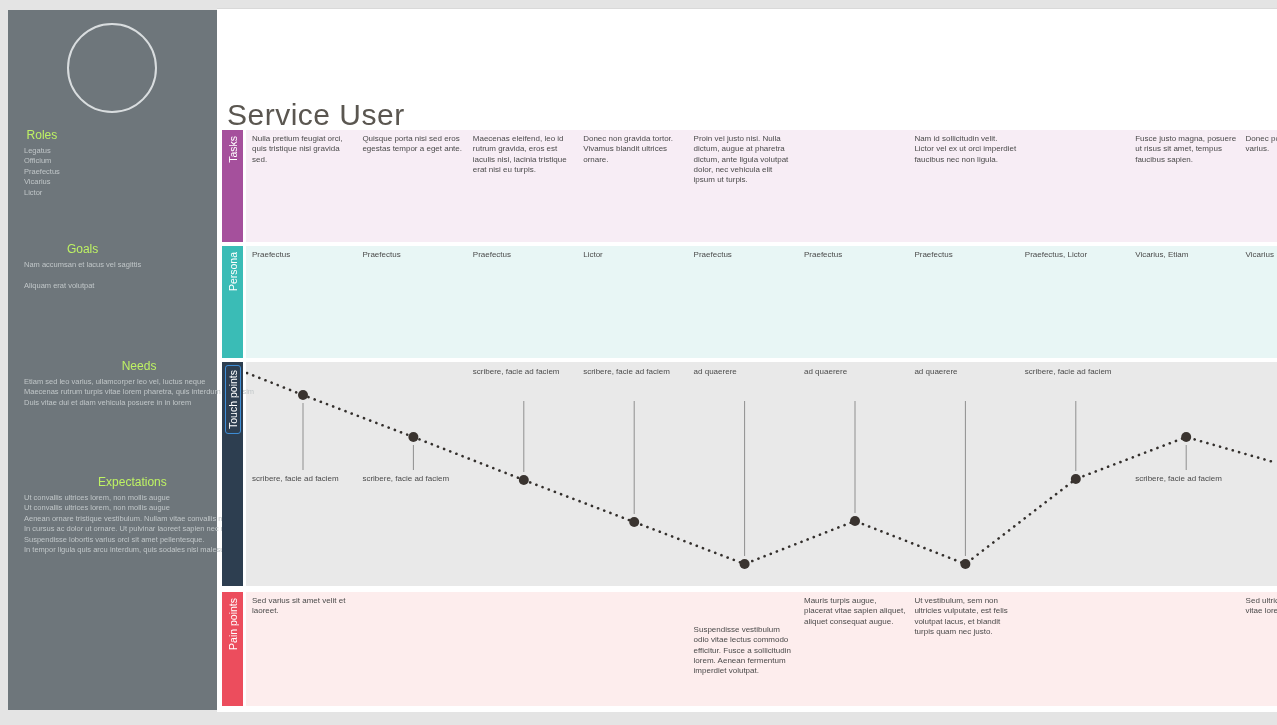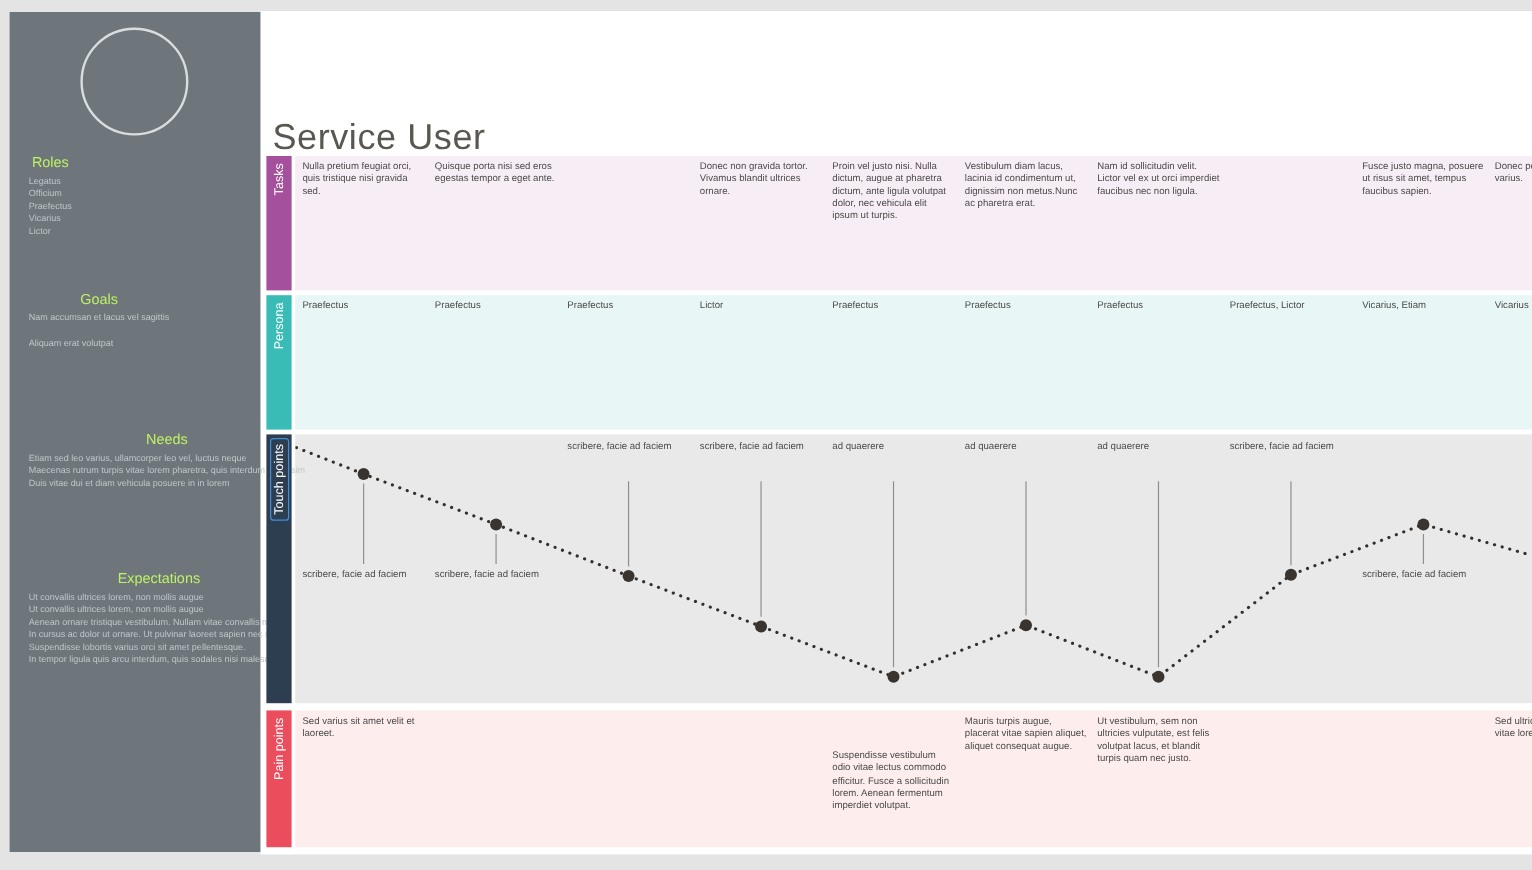--- a/index.html
+++ b/index.html
@@ -84,23 +84,23 @@
   </div>
 </div>
 
 <div class="strip" style="top:130px; height:112px; background:#a5509c;">
   <span class="strip-label">Tasks</span>
 </div>
 <div class="row-bg" style="top:130px; height:112px; background:#f7edf5;"></div>
 <div class="cells" style="top:130px; height:112px;">
     <div class="cell" style="left: 6px;">Nulla pretium feugiat orci, quis tristique nisi gravida sed.</div>
     <div class="cell" style="left: 116.4px;">Quisque porta nisi sed eros egestas tempor a eget ante.</div>
+    <div class="cell" style="left: 226.8px;">Maecenas eleifend, leo id rutrum gravida, eros est iaculis nisi, lacinia tristique erat nisi eu turpis.</div>
     <div class="cell" style="left: 337.2px;">Donec non gravida tortor. Vivamus blandit ultrices ornare.</div>
     <div class="cell" style="left: 447.6px;">Proin vel justo nisi. Nulla dictum, augue at pharetra dictum, ante ligula volutpat dolor, nec vehicula elit ipsum ut turpis.</div>
-    <div class="cell" style="left: 558px;">Vestibulum diam lacus, lacinia id condimentum ut, dignissim non metus.Nunc ac pharetra erat.</div>
     <div class="cell" style="left: 668.4px;">Nam id sollicitudin velit. Lictor vel ex ut orci imperdiet faucibus nec non ligula.</div>
     <div class="cell" style="left: 889.2px;">Fusce justo magna, posuere ut risus sit amet, tempus faucibus sapien.</div>
     <div class="cell" style="left: 999.6px;">Donec porttitor arcu a varius.</div>
   </div>
 
 <div class="strip" style="top:246px; height:112px; background:#3abcb6;">
   <span class="strip-label">Persona</span>
 </div>
 <div class="row-bg" style="top:246px; height:112px; background:#e8f6f5;"></div>
 <div class="cells" style="top:246px; height:112px;">

